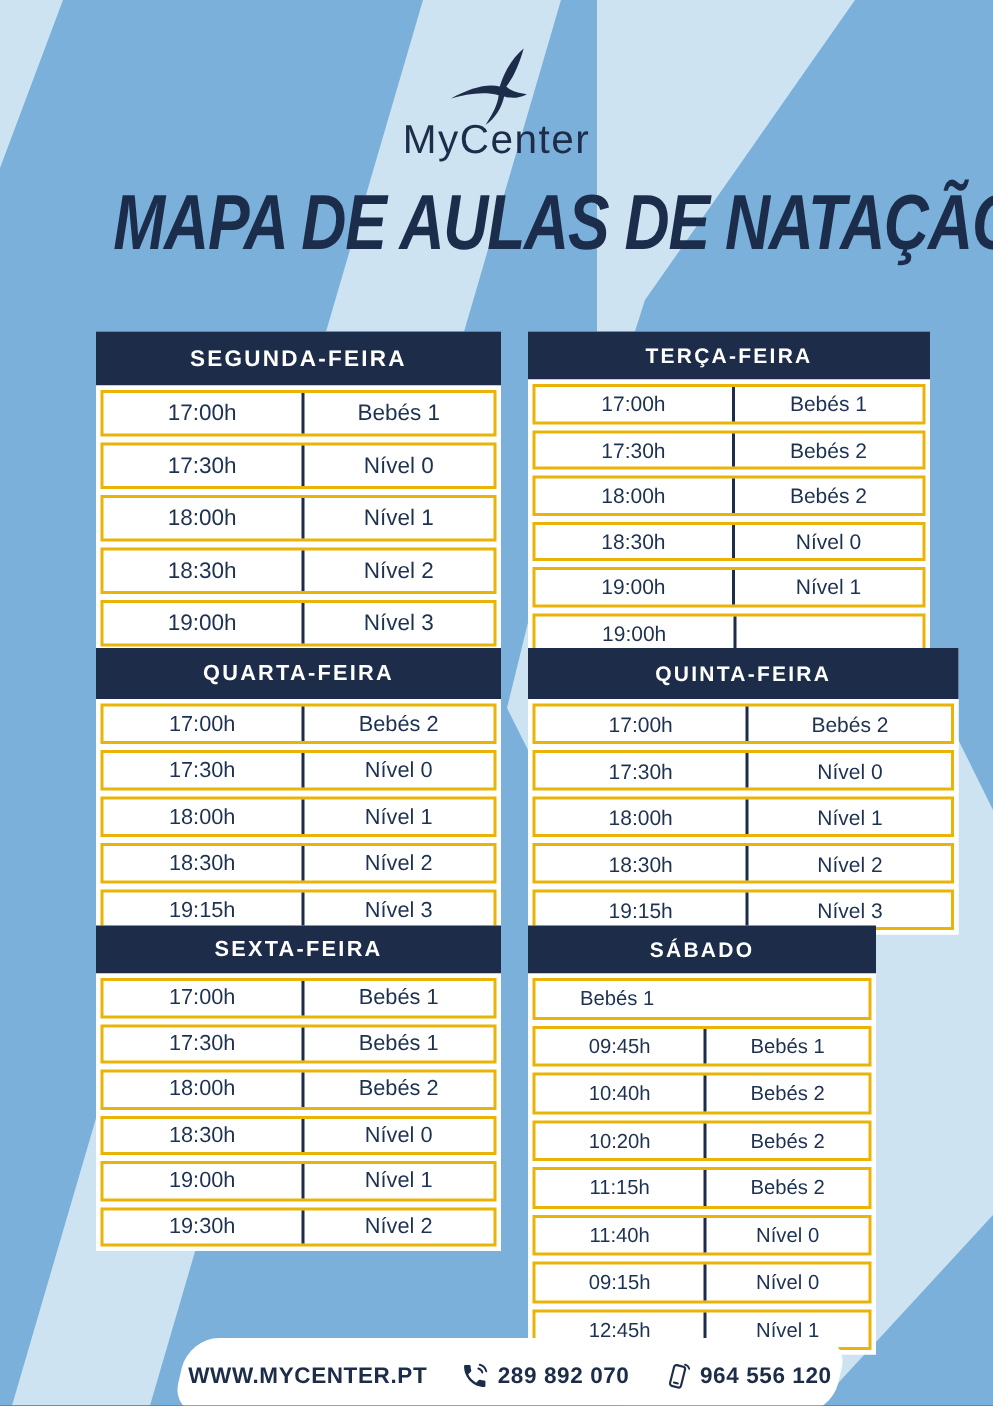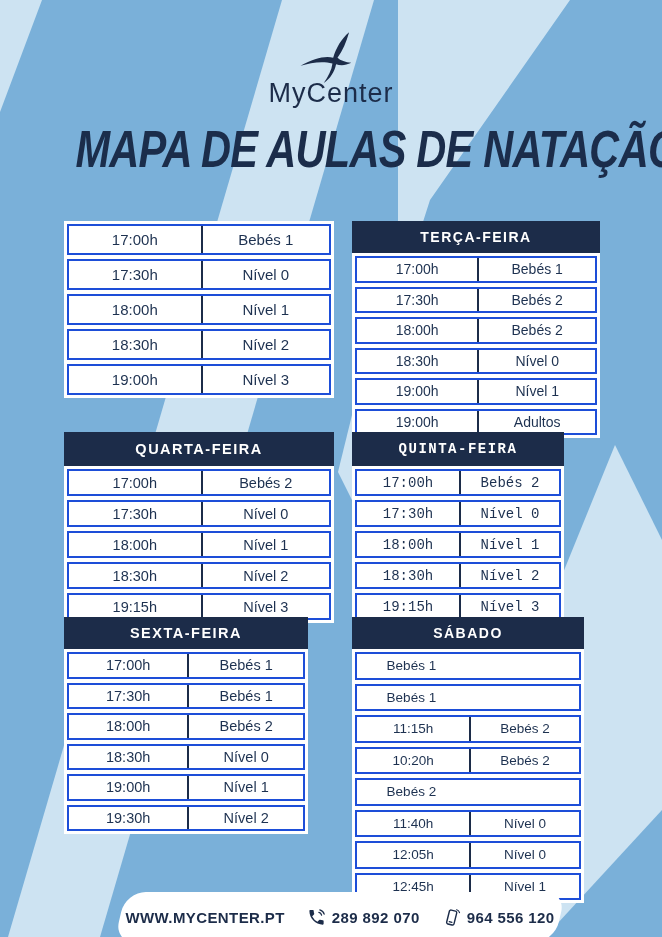--- a/index.html
+++ b/index.html
@@ -32,33 +32,33 @@
   }
   
   .table{position:absolute;background:#fff;box-shadow:0 0 0 0;}
   .thead{
     height:var(--hh);background:#1C2C49;color:#fff;
     display:flex;align-items:center;justify-content:center;
     font-weight:bold;font-size:var(--hf);letter-spacing:1.5px;
   }
   .tbody{display:flex;flex-direction:column;gap:4px;padding:3px;background:#fff;}
   .row{
-    height:var(--rh);display:flex;border:2px solid #1d4ed8;background:#fff;box-sizing:content-box;
+    height:var(--rh);display:flex;border:2px solid #eab308;background:#fff;box-sizing:content-box;
   }
   .cell{
     display:flex;align-items:center;justify-content:center;
     font-size:var(--cf);color:#1D3150;
   }
   .cell.time{width:51%;border-right:2px solid #1C2C49;}
   .cell.cls{width:49%;}
   .t1{left:64px;top:221px;width:270px;--hh:36px;--rh:27px;--hf:15px;--cf:15px;}
-  .t2{left:352px;top:221px;width:248px;--hh:32px;--rh:22.5px;--hf:14px;--cf:14px;}
+  .t2{left:352px;top:221px;width:268px;--hh:32px;--rh:22.5px;--hf:14px;--cf:14px;}
   .t3{left:64px;top:432px;width:270px;--hh:34px;--rh:23px;--hf:14.5px;--cf:14.5px;}
-  .t4{left:352px;top:432px;width:212px;font-family:Liberation Mono, monospace;--hh:34px;--rh:23px;--hf:14px;--cf:14px;}
-  .t5{left:64px;top:617px;width:244px;--hh:32px;--rh:22.5px;--hf:14.5px;--cf:14.5px;}
+  .t4{left:352px;top:432px;width:287px;--hh:34px;--rh:23px;--hf:14px;--cf:14px;}
+  .t5{left:64px;top:617px;width:270px;--hh:32px;--rh:22.5px;--hf:14.5px;--cf:14.5px;}
   .t6{left:352px;top:617px;width:232px;--hh:32px;--rh:23.5px;--hf:14px;--cf:13.5px;}
   
   .pill{
     position:absolute;left:120px;top:892px;width:440px;height:50px;
     background:#fff;border-radius:20px;transform:skewX(-13deg);
   }
   .pill-inner{
     position:absolute;inset:0;transform:skewX(13deg);
     display:flex;align-items:center;justify-content:center;gap:22px;
     font-weight:bold;font-size:15px;letter-spacing:.4px;color:#1C2C49;
@@ -82,20 +82,23 @@
       <path fill="#1C2C49" d="M8 52 C26 42 42 38 53 41 C57 28 64 15 75 6 C71 20 66 32 59 41 C63 45 70 47 78 48 C70 52 63 52 57 50 C55 60 49 70 40 76 C46 67 51 58 52 49 C38 45 22 48 8 52 Z"></path>
     </svg>
     <div class="wordmark">MyCenter</div>
   </div>
 
   <div class="title-wrap">
     <span class="title">MAPA DE AULAS DE NATAÇÃO</span>
   </div>
 
   <div class="table t1">
+    <div class="thead">
+      <span>SEGUNDA-FEIRA</span>
+    </div>
     <div class="tbody">
         <div class="row">
           <div class="cell time">17:00h</div>
           <div class="cell cls">Bebés 1</div>
         </div>
         <div class="row">
           <div class="cell time">17:30h</div>
           <div class="cell cls">Nível 0</div>
         </div>
         <div class="row">
@@ -132,21 +135,20 @@
         <div class="row">
           <div class="cell time">18:30h</div>
           <div class="cell cls">Nível 0</div>
         </div>
         <div class="row">
           <div class="cell time">19:00h</div>
           <div class="cell cls">Nível 1</div>
         </div>
         <div class="row">
           <div class="cell time">19:00h</div>
-          <div class="cell cls">Adultos</div>
         </div>
       </div>
   </div>
   <div class="table t3">
     <div class="thead">
       <span>QUARTA-FEIRA</span>
     </div>
     <div class="tbody">
         <div class="row">
           <div class="cell time">17:00h</div>
@@ -230,39 +232,41 @@
   </div>
   <div class="table t6">
     <div class="thead">
       <span>SÁBADO</span>
     </div>
     <div class="tbody">
         <div class="row">
           <div class="cell cls">Bebés 1</div>
         </div>
         <div class="row">
-          <div class="cell cls">Bebés 1</div>
+          <div class="cell time">09:45h</div>
+          <div class="cell cls">Bebés 1</div>
+        </div>
+        <div class="row">
+          <div class="cell time">10:40h</div>
+          <div class="cell cls">Bebés 2</div>
+        </div>
+        <div class="row">
+          <div class="cell time">10:20h</div>
+          <div class="cell cls">Bebés 2</div>
         </div>
         <div class="row">
           <div class="cell time">11:15h</div>
           <div class="cell cls">Bebés 2</div>
         </div>
         <div class="row">
-          <div class="cell time">10:20h</div>
-          <div class="cell cls">Bebés 2</div>
-        </div>
-        <div class="row">
-          <div class="cell cls">Bebés 2</div>
-        </div>
-        <div class="row">
           <div class="cell time">11:40h</div>
           <div class="cell cls">Nível 0</div>
         </div>
         <div class="row">
-          <div class="cell time">12:05h</div>
+          <div class="cell time">09:15h</div>
           <div class="cell cls">Nível 0</div>
         </div>
         <div class="row">
           <div class="cell time">12:45h</div>
           <div class="cell cls">Nível 1</div>
         </div>
       </div>
   </div>
 
   <div class="pill">

